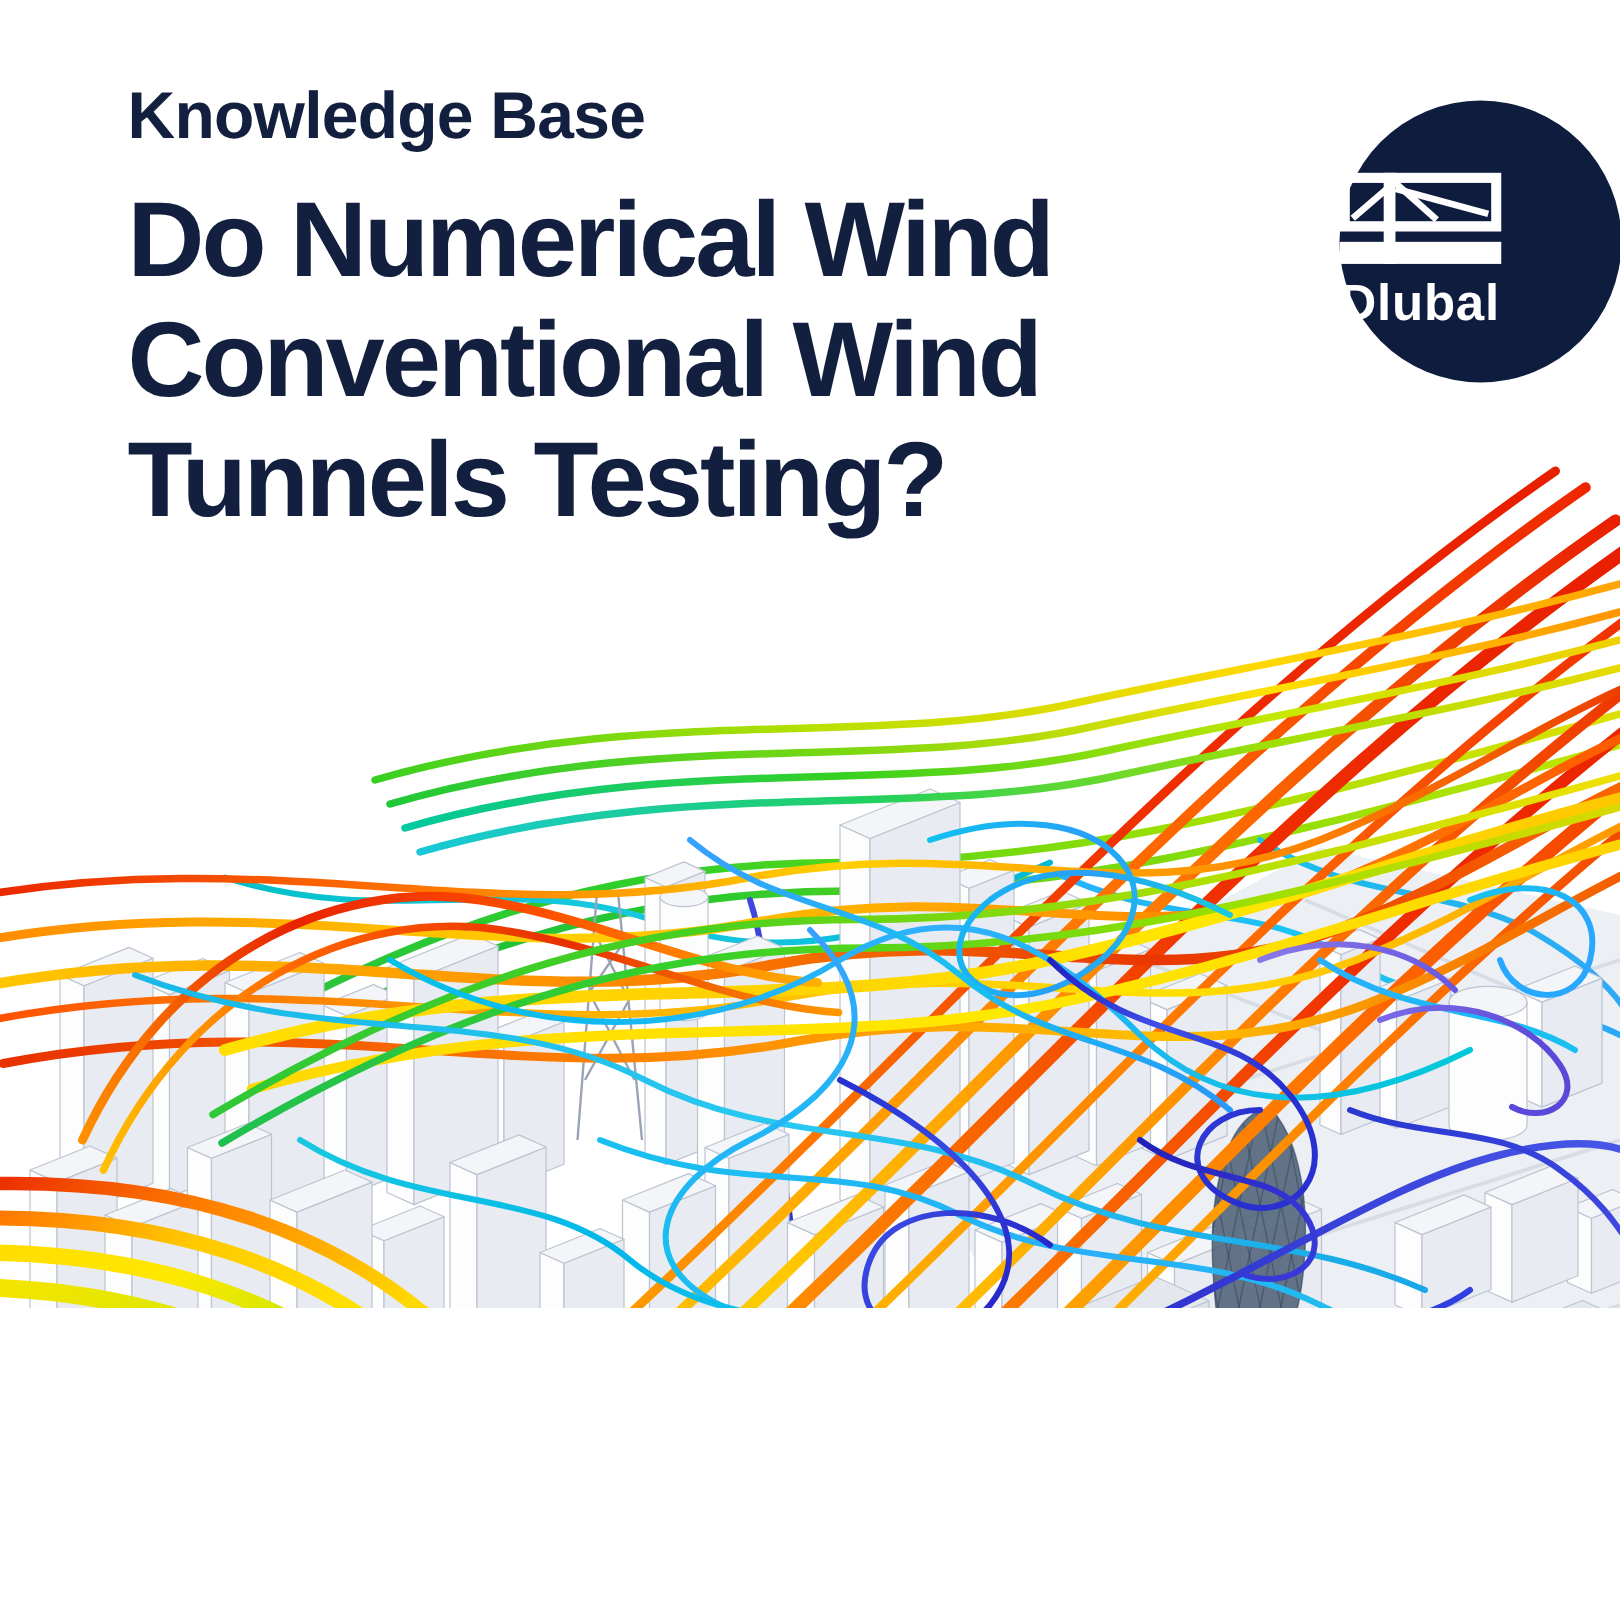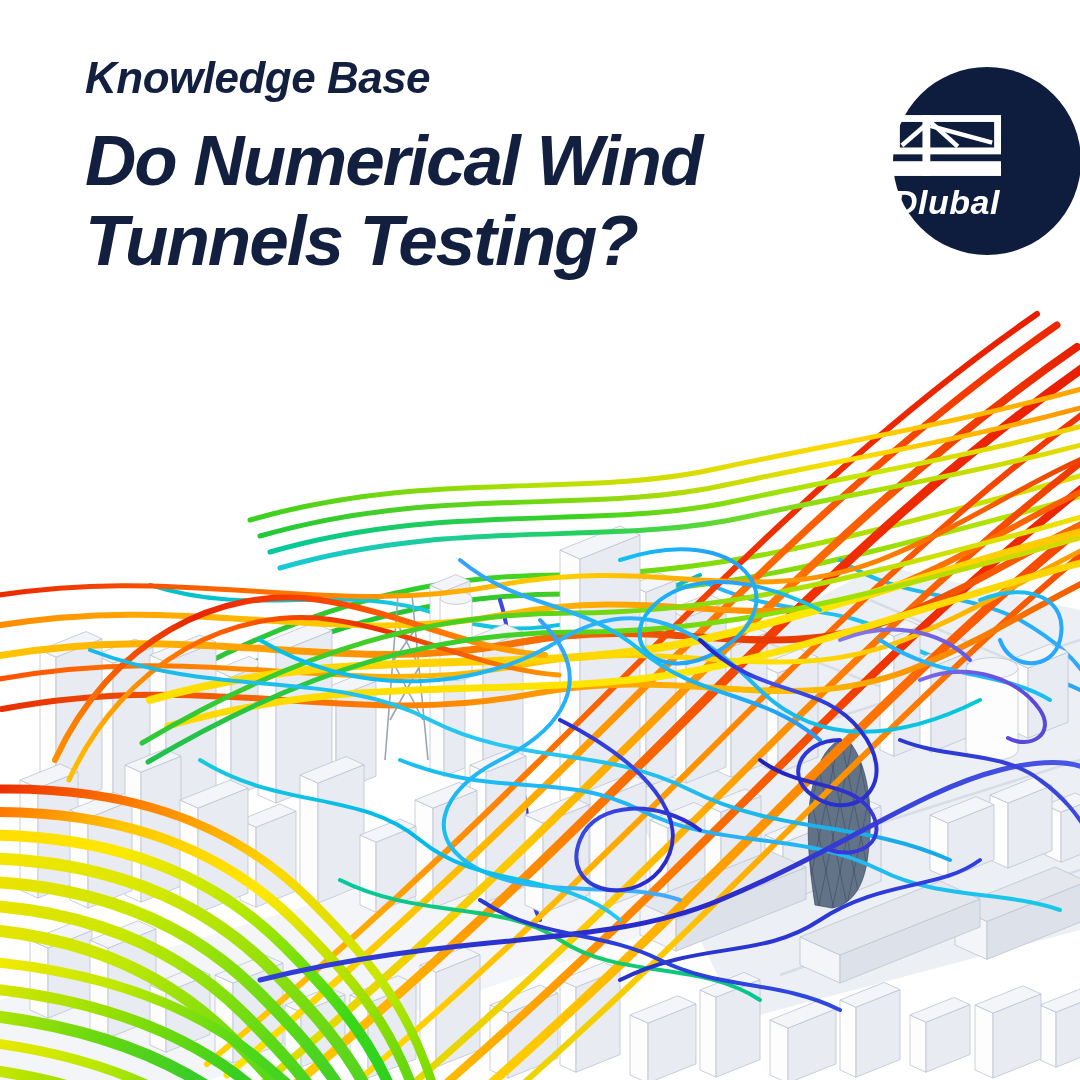--- a/index.html
+++ b/index.html
@@ -2,22 +2,22 @@
 <html style="--navy: #131f3e; --logo-navy: #0e1c3e; --cyan: #00d0ff;"><head>
 <meta charset="utf-8">
 <style>
   :root{
     --navy:#131f3e;
     --logo-navy:#0e1c3e;
     --cyan:#00d0ff;
   }
   html,body{margin:0;padding:0;background:#fff;}
   .canvas{
-    position:relative;width:1080px;height:1080px;background:#fff;
-    overflow:hidden;font-family:"Liberation Sans","DejaVu Sans",sans-serif;font-style:italic;
+    position:relative;width:1080px;height:872px;background:#fff;
+    overflow:hidden;font-family:"Liberation Sans","DejaVu Sans",sans-serif;
   }
   #scene{position:absolute;left:0;top:0;width:1080px;height:1080px;}
   .eyebrow{
     position:absolute;left:85px;top:56px;font-size:44px;font-weight:700;
     color:var(--navy);letter-spacing:-0.5px;line-height:1;
   }
   .headline{
     position:absolute;left:85px;top:121px;margin:0;font-size:71px;font-weight:700;
     line-height:80px;color:var(--navy);letter-spacing:-2px;
   }
@@ -639,20 +639,21 @@
         <path d="M 480,900 C 540,940 600,930 660,960 C 720,990 780,980 840,1010" fill="none" stroke="url(#sg58)" stroke-width="4" stroke-linecap="round"></path>
         <path d="M 920,680 C 970,660 1020,680 1040,710 C 1056,734 1030,750 1008,738" fill="none" stroke="url(#sg59)" stroke-width="4" stroke-linecap="round"></path>
         <path d="M 840,640 C 890,620 940,630 970,660" fill="none" stroke="url(#sg60)" stroke-width="4" stroke-linecap="round"></path>
       </g>
     </svg>
 
   <div class="eyebrow">Knowledge Base</div>
 
   <h1 class="headline">
     <span>Do Numerical Wind</span>
+    <span>Conventional Wind</span>
     <span>Tunnels Testing?</span>
   </h1>
 
   <div class="dlubal-badge">
     <svg class="bridge-svg" width="108" height="62" viewBox="0 0 110 63">
       <rect x="3.5" y="3.5" width="103" height="33" fill="none" stroke="#ffffff" stroke-width="7"></rect>
       <rect x="0" y="47" width="110" height="15" fill="#ffffff"></rect>
       <rect x="30" y="0" width="8" height="62" fill="#ffffff"></rect>
       <line x1="38" y1="6" x2="9" y2="31" stroke="#ffffff" stroke-width="4.5"></line>
       <line x1="38" y1="7" x2="66" y2="32" stroke="#ffffff" stroke-width="4.5"></line>

